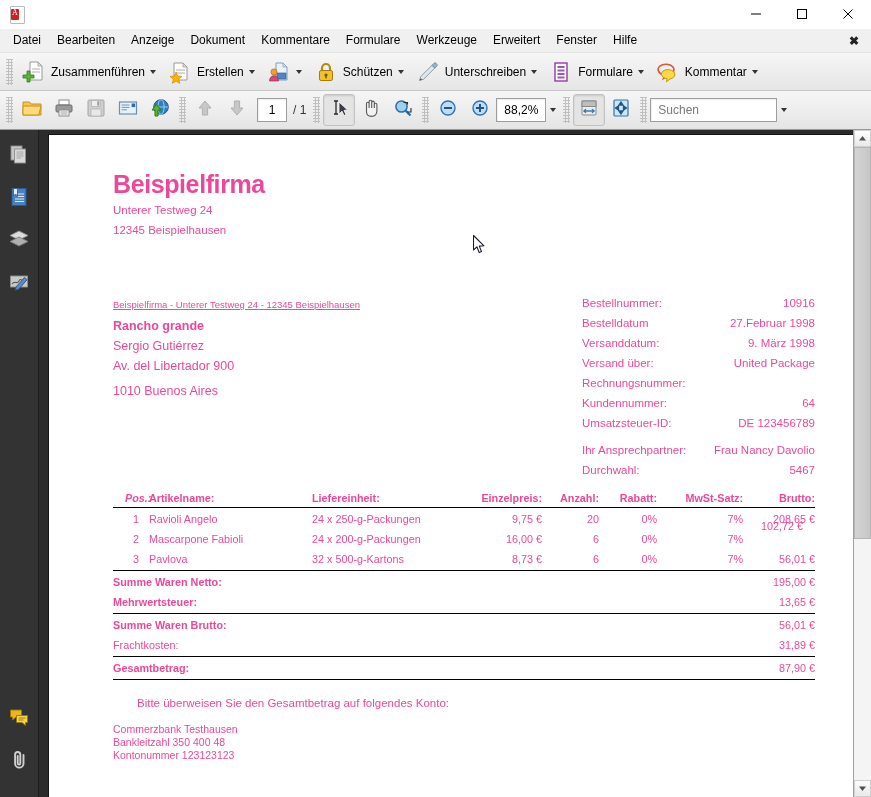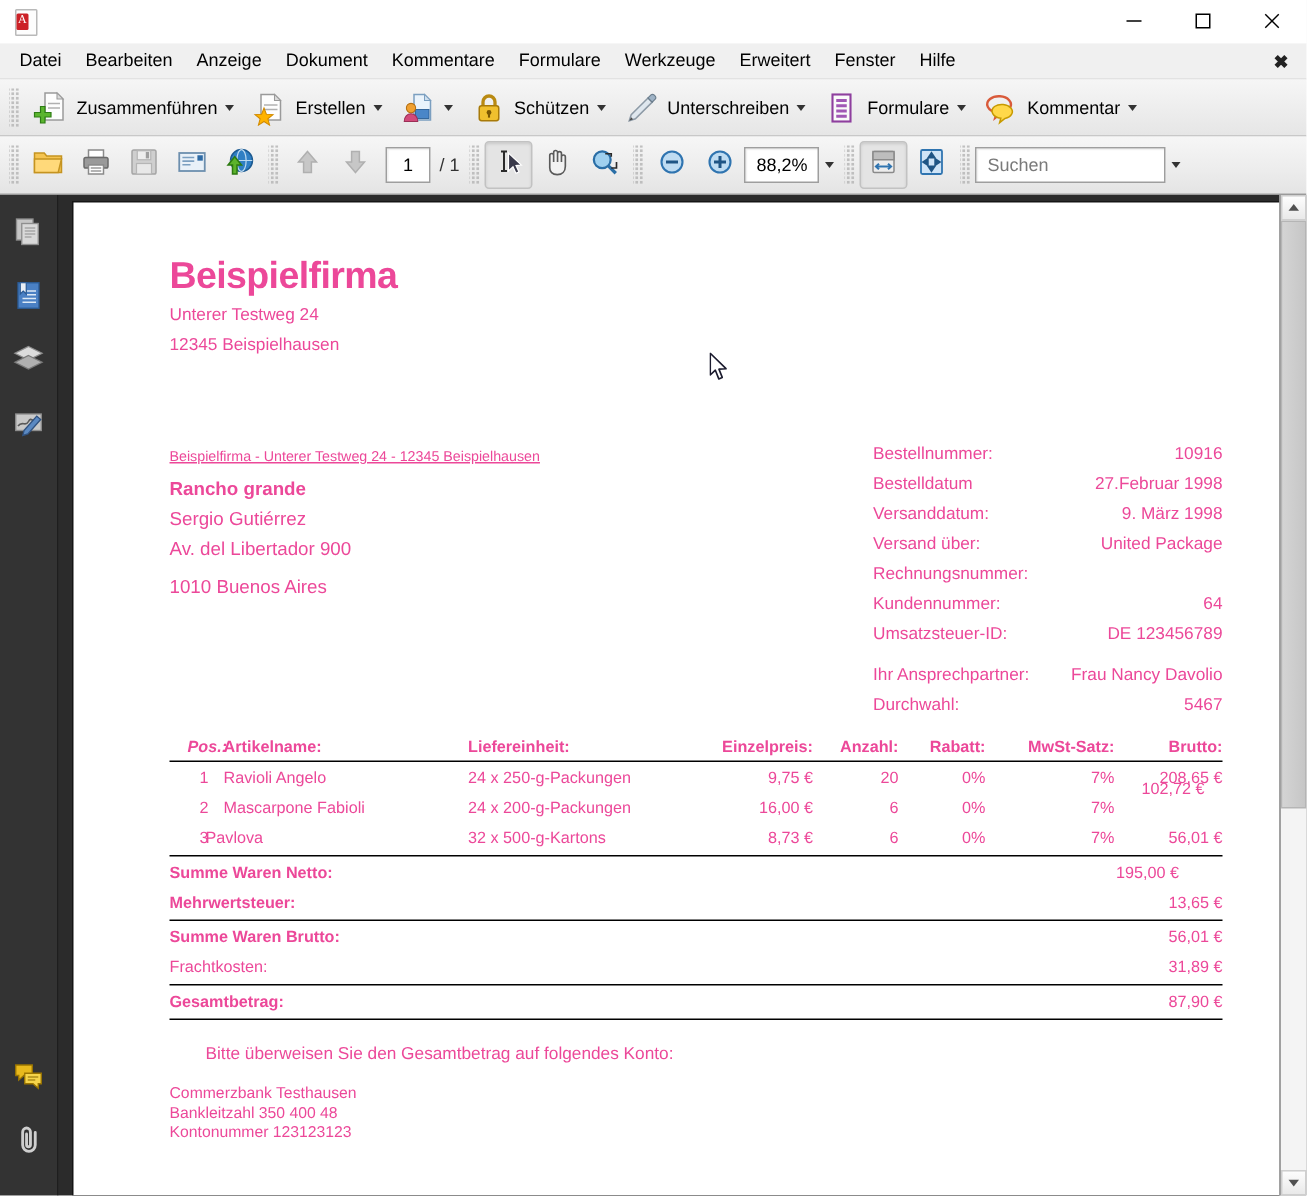--- a/index.html
+++ b/index.html
@@ -551,33 +551,33 @@
               <span class="cell" style="left:199px;top:41px;">24 x 200-g-Packungen</span>
               <span class="cell" style="left:331px;top:41px;width:98px;text-align:right;">16,00 €</span>
               <span class="cell" style="left:435px;top:41px;width:51px;text-align:right;">6</span>
               <span class="cell" style="left:492px;top:41px;width:52px;text-align:right;">0%</span>
               <span class="cell" style="left:550px;top:41px;width:80px;text-align:right;">7%</span>
               <span class="cell" style="left:636px;top:28px;width:66px;text-align:center;">102,72 €</span>
             </div>
 
             <div>
               <span class="cell" style="left:0;top:61px;width:26px;text-align:right;">3</span>
-              <span class="cell" style="left:24px;top:61px;">Pavlova</span>
+              <span class="cell" style="left:36px;top:61px;">Pavlova</span>
               <span class="cell" style="left:199px;top:61px;">32 x 500-g-Kartons</span>
               <span class="cell" style="left:331px;top:61px;width:98px;text-align:right;">8,73 €</span>
               <span class="cell" style="left:435px;top:61px;width:51px;text-align:right;">6</span>
               <span class="cell" style="left:492px;top:61px;width:52px;text-align:right;">0%</span>
               <span class="cell" style="left:550px;top:61px;width:80px;text-align:right;">7%</span>
               <span class="cell" style="left:636px;top:61px;width:66px;text-align:right;">56,01 €</span>
             </div>
             <div class="rline" style="left:0;right:0;top:78px;"></div>
 
             <div>
               <span class="cell" style="left:0;top:84px;font-weight:bold;">Summe Waren Netto:</span>
-              <span class="cell" style="left:602px;top:84px;width:100px;text-align:center;">195,00 €</span>
+              <span class="cell" style="left:602px;top:84px;width:100px;text-align:right;">195,00 €</span>
             </div>
             <div>
               <span class="cell" style="left:0;top:104px;font-weight:bold;">Mehrwertsteuer:</span>
               <span class="cell" style="left:602px;top:104px;width:100px;text-align:right;">13,65 €</span>
             </div>
             <div class="rline" style="left:0;right:0;top:121px;"></div>
 
             <div>
               <span class="cell" style="left:0;top:127px;font-weight:bold;">Summe Waren Brutto:</span>
               <span class="cell" style="left:602px;top:127px;width:100px;text-align:right;">56,01 €</span>

